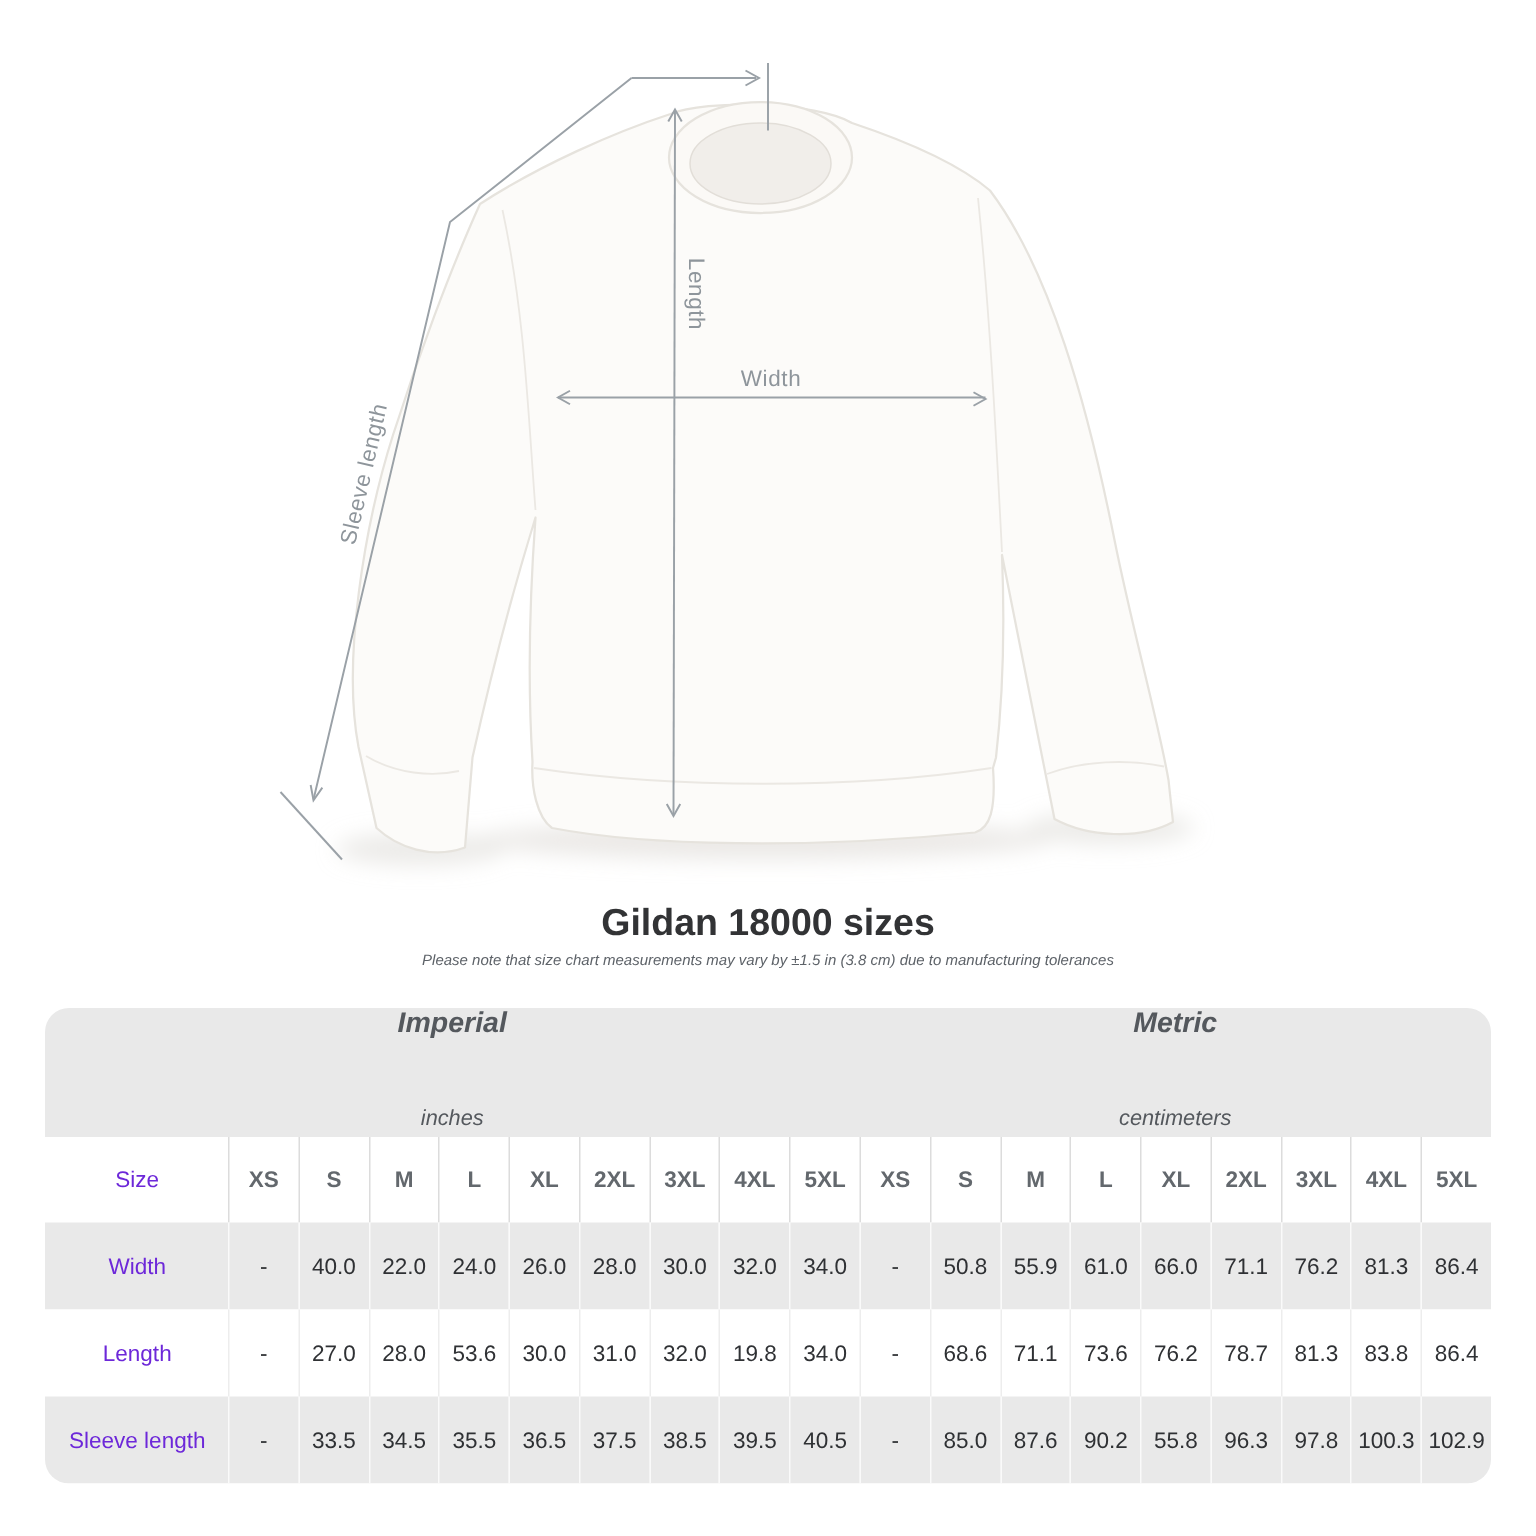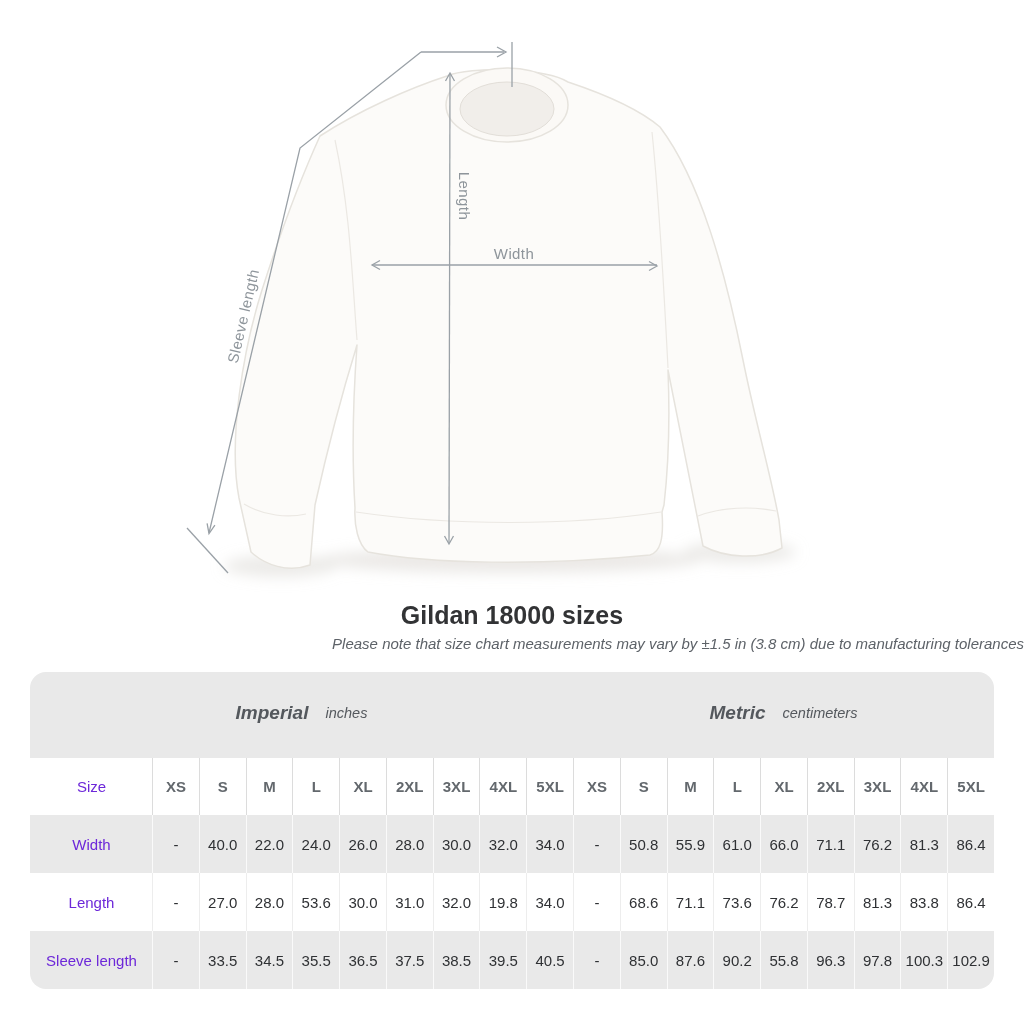--- a/index.html
+++ b/index.html
@@ -16,31 +16,31 @@
   }
   .mlabel.width-l{left:514px;top:253px;transform:translate(-50%,-50%);}
   .mlabel.length-l{left:464px;top:196px;transform:translate(-50%,-50%) rotate(90deg);}
   .mlabel.sleeve-l{left:243px;top:316px;transform:translate(-50%,-50%) rotate(-77deg);}
   
   .title{
     position:absolute;left:0;top:601px;width:100%;text-align:center;
     font-size:25px;font-weight:bold;color:#323335;
   }
   .subtitle{
-    position:absolute;left:0;top:635px;width:100%;text-align:right;
-    font-size:15px;font-style:italic;color:#5d6268;
+    position:absolute;left:0;top:635px;width:100%;text-align:center;
+    font-size:10px;font-style:italic;color:#5d6268;
   }
   
   .size-table{
     position:absolute;left:30px;top:672px;width:964px;
     border-radius:16px;overflow:hidden;background:#fff;
   }
   .unit-band{height:86px;background:#e9e9e9;display:flex;}
   .unit{
-    display:flex;flex-direction:row;align-items:center;justify-content:center;
+    display:flex;flex-direction:column;align-items:center;justify-content:space-between;
     gap:17px;color:#54585d;padding-bottom:4px;
   }
   .unit.imperial{width:543px;}
   .unit.metric{flex:1;}
   .unit-title{font-style:italic;font-weight:bold;font-size:19px;}
   .unit-sub{font-style:italic;font-size:14.5px;}
   .grid{display:grid;grid-template-columns:122px repeat(18,1fr);}
   .cell{
     display:flex;align-items:center;justify-content:center;
     height:58px;font-size:15px;color:#2f3134;background:#fff;

